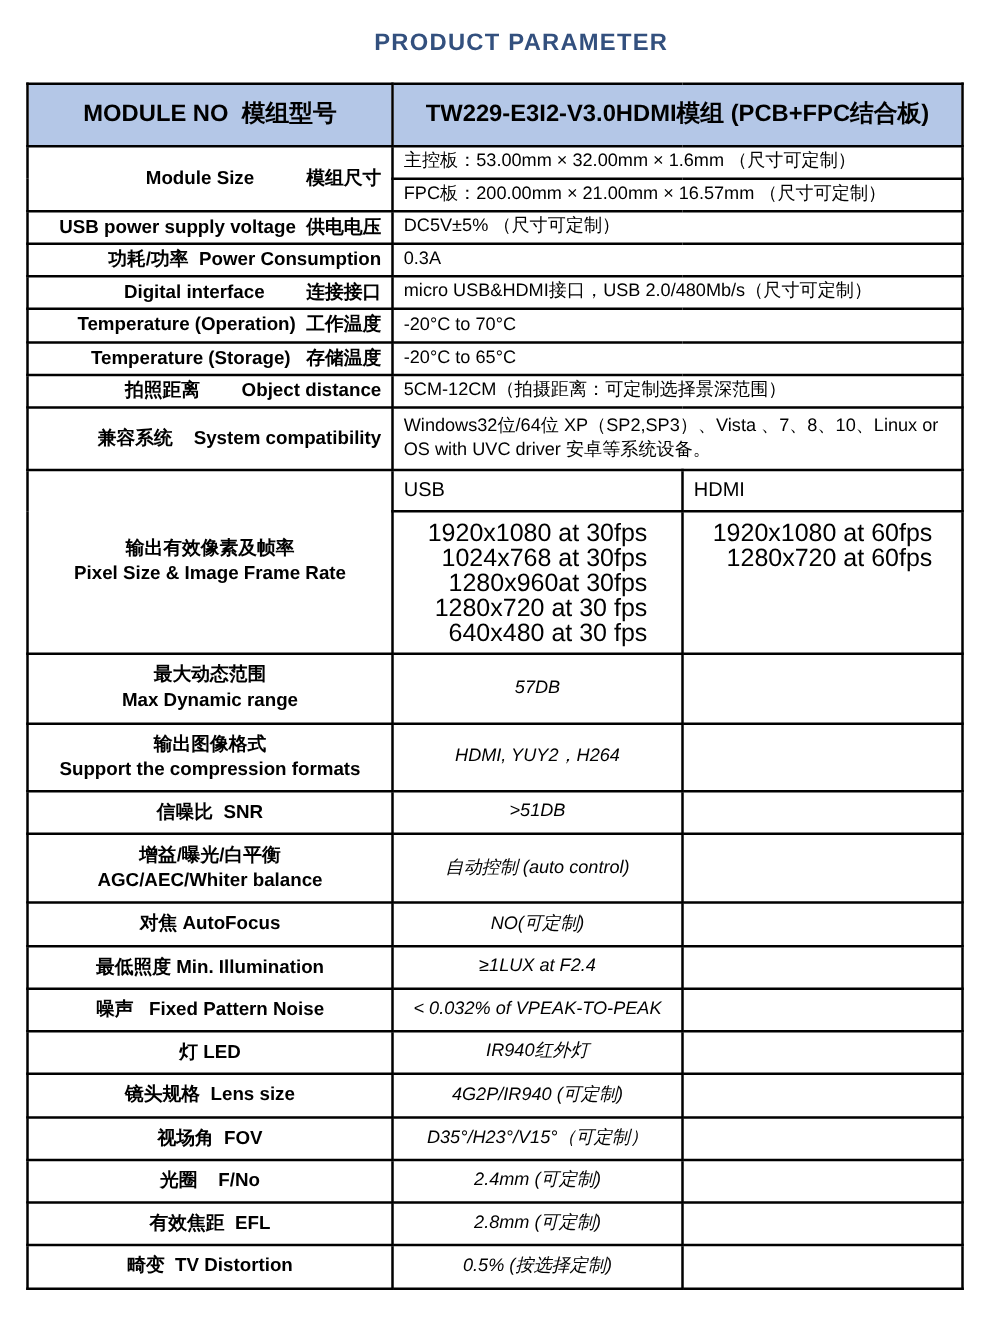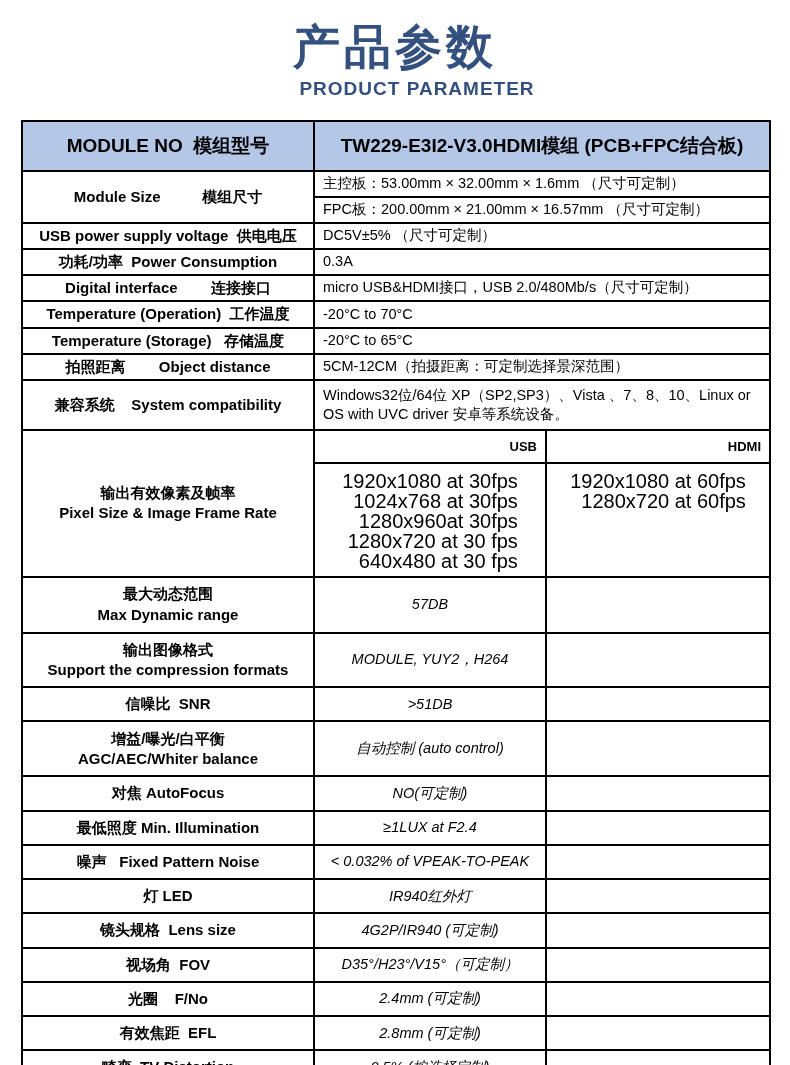--- a/index.html
+++ b/index.html
@@ -12,39 +12,38 @@
   .title-en { font-size:19px; font-weight:bold; color:#33507e; letter-spacing:1px; margin-top:4px;padding-left:44px; }
 
   table.spec { border-collapse:collapse; table-layout:fixed; width:748px; margin:20px 0 0 21px;border-radius:28px; }
   td { border:2px solid #000; font-size:14.5px; padding:2px 8px; vertical-align:middle;
        overflow:hidden; line-height:1.35; }
   .c1 { width:292px; } .c2 { width:232px; } .c3 { width:224px; }
 
   tr.hdr td { background:#b4c7e7; font-weight:bold; font-size:19px; text-align:center; padding:2px 4px; }
 
   td.lbl { font-weight:bold; font-size:15px; white-space:pre-wrap; }
-  td.lbl.left { text-align:center; }
+  td.lbl.left { text-align:right; }
   td.lbl.center { text-align:center; padding:6px 4px; }
 
   td.val { text-align:left; white-space:pre-wrap; }
   td.val.center { text-align:center;font-style:italic; }
 
-  td.subhdr { text-align:right; font-weight:bold; font-size:13px; }
+  td.subhdr { text-align:left; font-weight:normal; font-size:16px; }
 
   td.modes { text-align:center; vertical-align:top; padding-top:7px; }
   .modes-inner { display:inline-block; text-align:right; white-space:pre-wrap;
                  font-size:20px; line-height:20px; }
 </style>
 </head>
 <body>
 
 <div class="page">
 
   <div class="title-wrap">
-    <div class="title-zh">产品参数</div>
     <div class="title-en">PRODUCT PARAMETER</div>
   </div>
 
   <table class="spec">
     <colgroup>
         <col class="c1">
         <col class="c2">
         <col class="c3">
       </colgroup>
 
@@ -113,21 +112,21 @@
 
     <tr style="height:56px">
       <td class="lbl center">最大动态范围
 Max Dynamic range</td>
       <td class="val center">57DB</td>
       <td class="empty"></td>
     </tr>
     <tr style="height:54px">
       <td class="lbl center">输出图像格式
 Support the compression formats</td>
-      <td class="val center">MODULE, YUY2，H264</td>
+      <td class="val center">HDMI, YUY2，H264</td>
       <td class="empty"></td>
     </tr>
     <tr style="height:28px">
       <td class="lbl center">信噪比  SNR</td>
       <td class="val center">&gt;51DB</td>
       <td class="empty"></td>
     </tr>
     <tr style="height:55px">
       <td class="lbl center">增益/曝光/白平衡
 AGC/AEC/Whiter balance</td>

